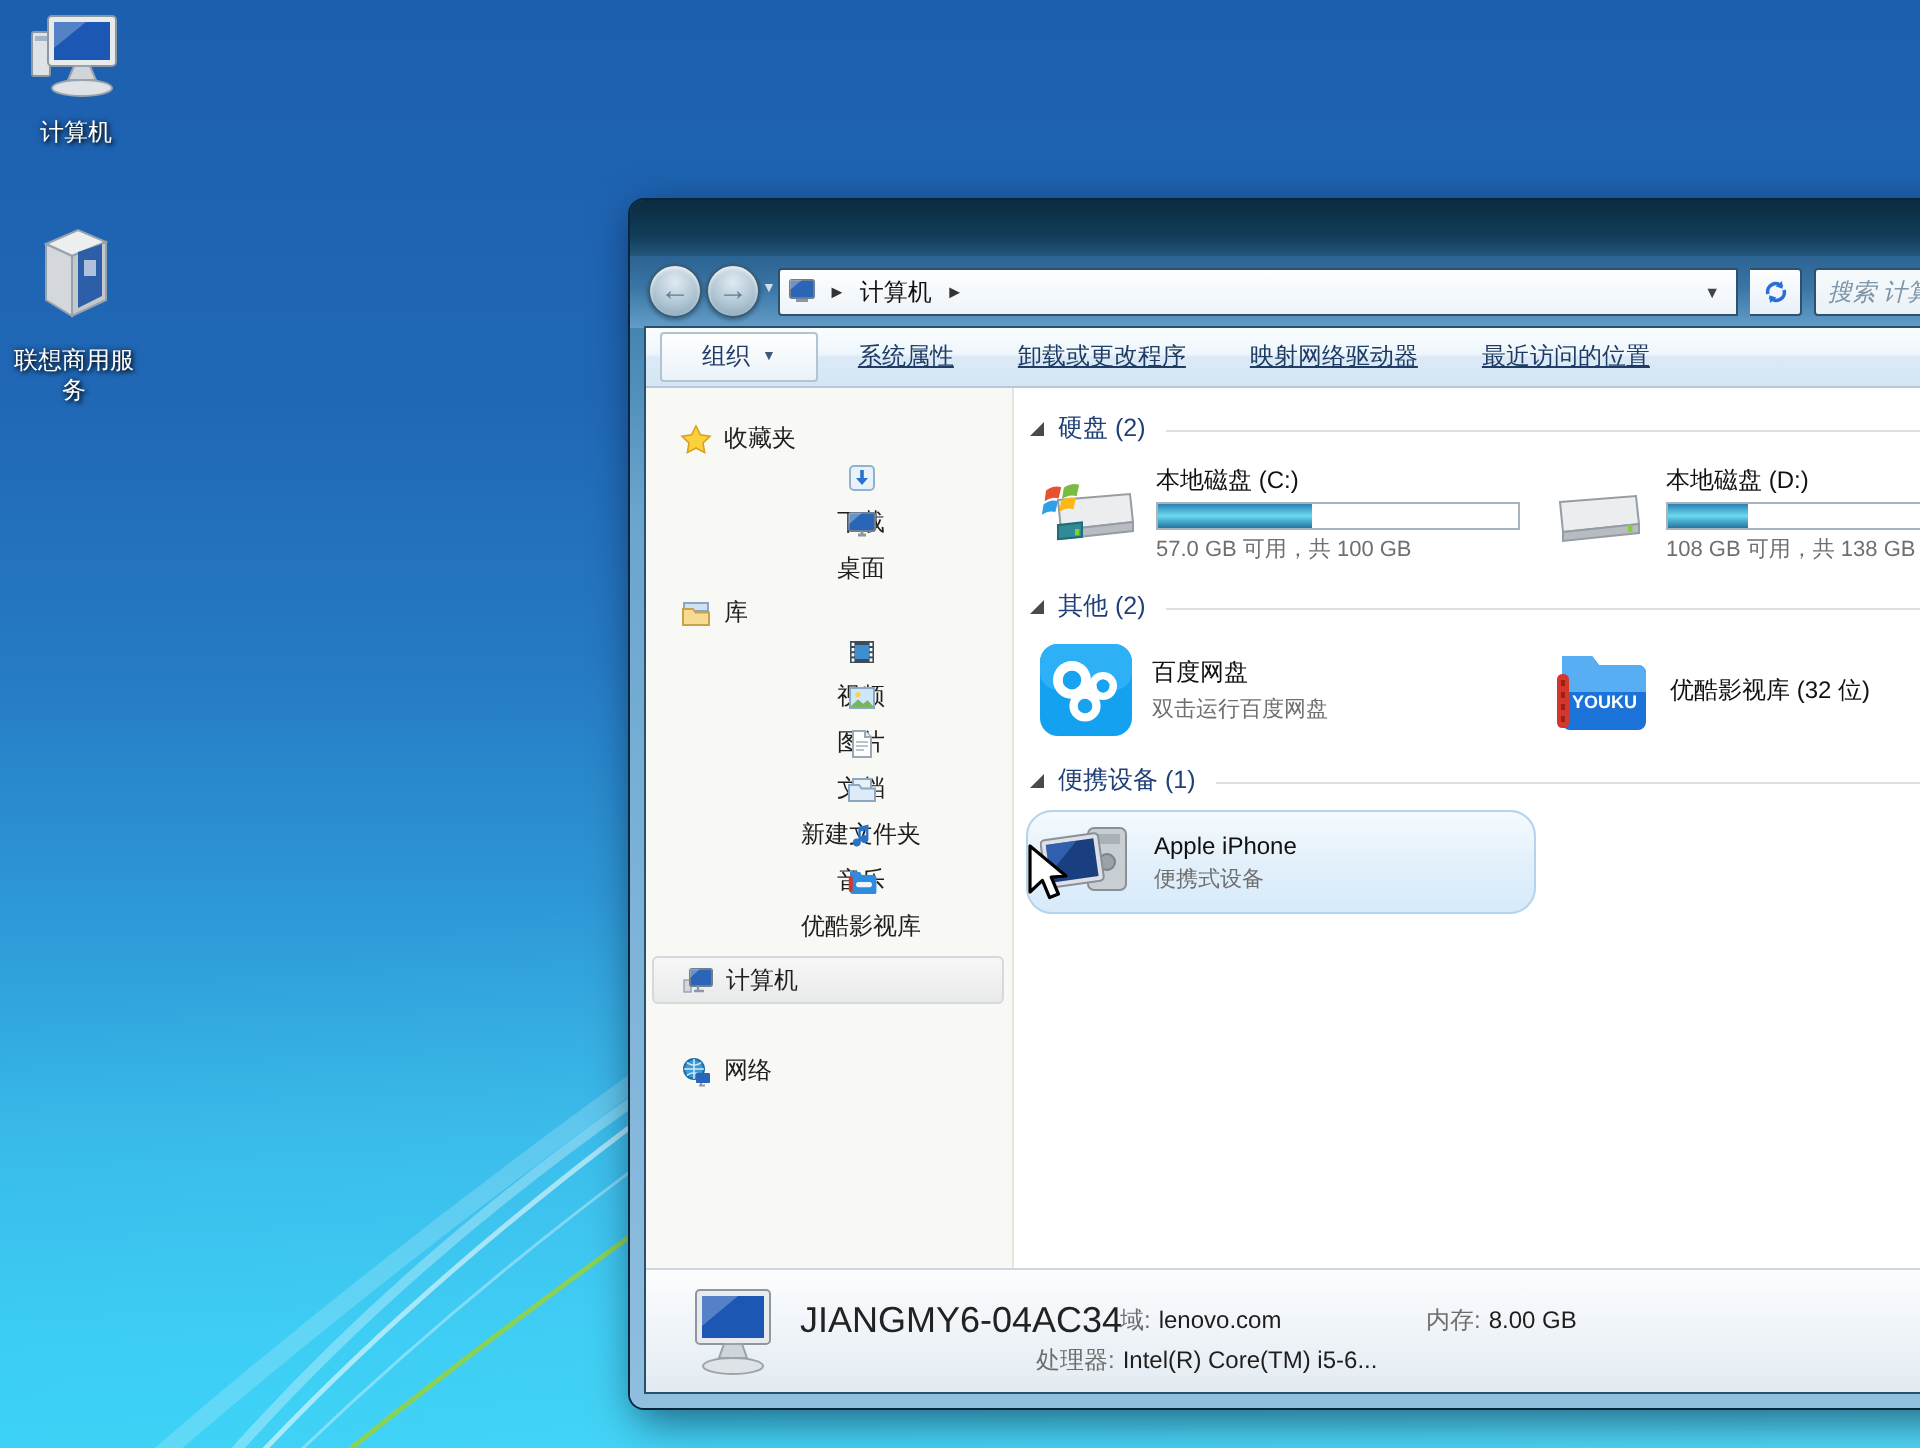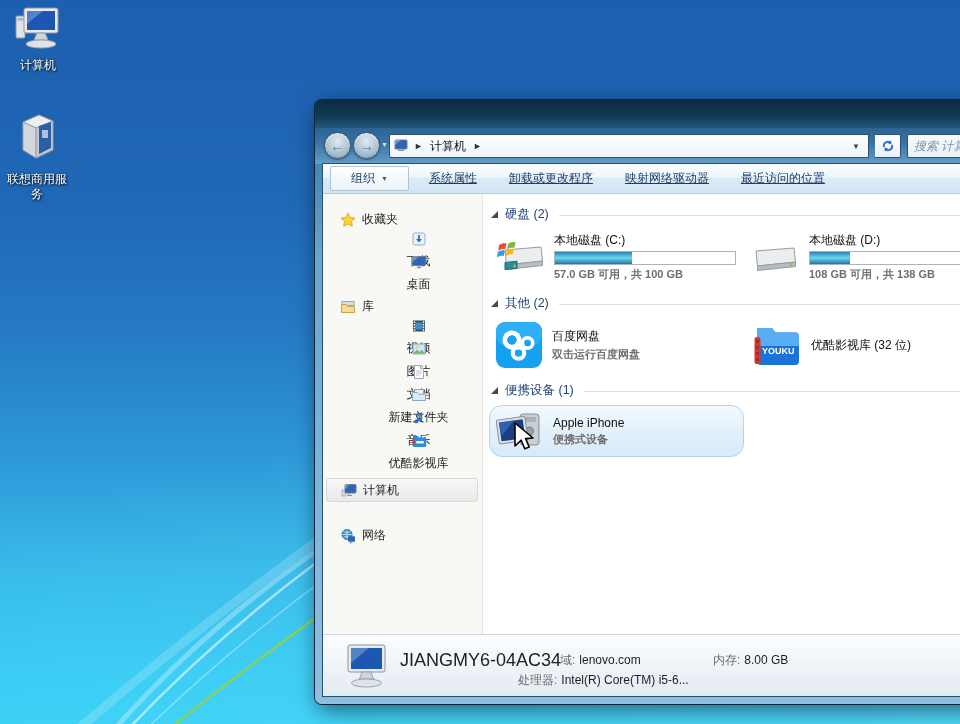--- a/index.html
+++ b/index.html
@@ -89,21 +89,21 @@
     border:1px solid #b2c3d2; border-radius:2px;
     background:linear-gradient(180deg,#fefefe,#eaf2f9);
   }
   .organize .caret { font-size:7px; color:#3c5a78; }
   .tb-item { padding:3px 6px; margin-right:20px; white-space:nowrap;text-decoration:underline; }
 
   .content { flex:1; display:flex; min-height:0; }
 
   
   .sidebar {
-    width:160px; flex:none; background:#f8f8f4; border-right:1px solid #e4e4e0;
+    width:184px; flex:none; background:#f8f8f4; border-right:1px solid #e4e4e0;
     padding-top:14px; font-size:12px; color:#1e1e1e; overflow:hidden;
   }
   .side-row { display:flex; align-items:center; gap:6px; height:23px; padding-left:17px; white-space:nowrap; }
   .side-row.child { padding-left:32px;flex-direction:column; }
   .side-row.selected {
     margin:0 4px 0 3px; padding-left:14px; border-radius:3px;
     background:linear-gradient(180deg,#f7f7f7,#e8e9ea);
     border:1px solid #d7d8d9; height:24px;
   }
   .si { width:16px; height:16px; flex:none; }
@@ -113,21 +113,21 @@
   .main { flex:1; padding:8px 10px 0 6px; overflow:hidden; }
   .grp-header { display:flex; align-items:center; margin:4px 0 6px 2px; }
   .grp-exp { width:0; height:0; border-left:7px solid transparent; border-bottom:7px solid #4a4a4a; margin-right:7px; }
   .grp-title { font-size:12.5px; color:#1f3f77; white-space:nowrap; }
   .grp-rule { flex:1; height:1px; background:#dddfe1; margin:2px 4px 0 10px; }
 
   .tile-row { display:grid; grid-template-columns:255px 255px; margin-bottom:10px; }
   .tile { display:flex; align-items:center; gap:9px; padding:3px 6px; min-height:52px; }
   .tile .t-info { display:flex; flex-direction:column; gap:2px; min-width:0; }
   .t-name { font-size:12px; color:#111; white-space:nowrap; }
-  .t-desc { font-size:11px; color:#6f6f6f; white-space:nowrap;font-weight:bold; }
+  .t-desc { font-size:11px; color:#6f6f6f; white-space:nowrap; }
   .usagebar { width:182px; height:14px; border:1px solid #a9b4bd; background:#fff; }
   .usagebar .fill { height:100%; background:linear-gradient(180deg,#2e7fb0 0%,#4fb8d8 30%,#6fd8ec 50%,#49afd2 70%,#27749f 100%); }
   .tile.selected {
     border:1px solid #b4d3ec; border-radius:13px;
     background:linear-gradient(180deg,#f4fafd 0%,#e3f0fa 50%,#d7eafa 100%);
   }
   .tile.youku-tile { align-items:center; }
 
   
   .statusbar {

